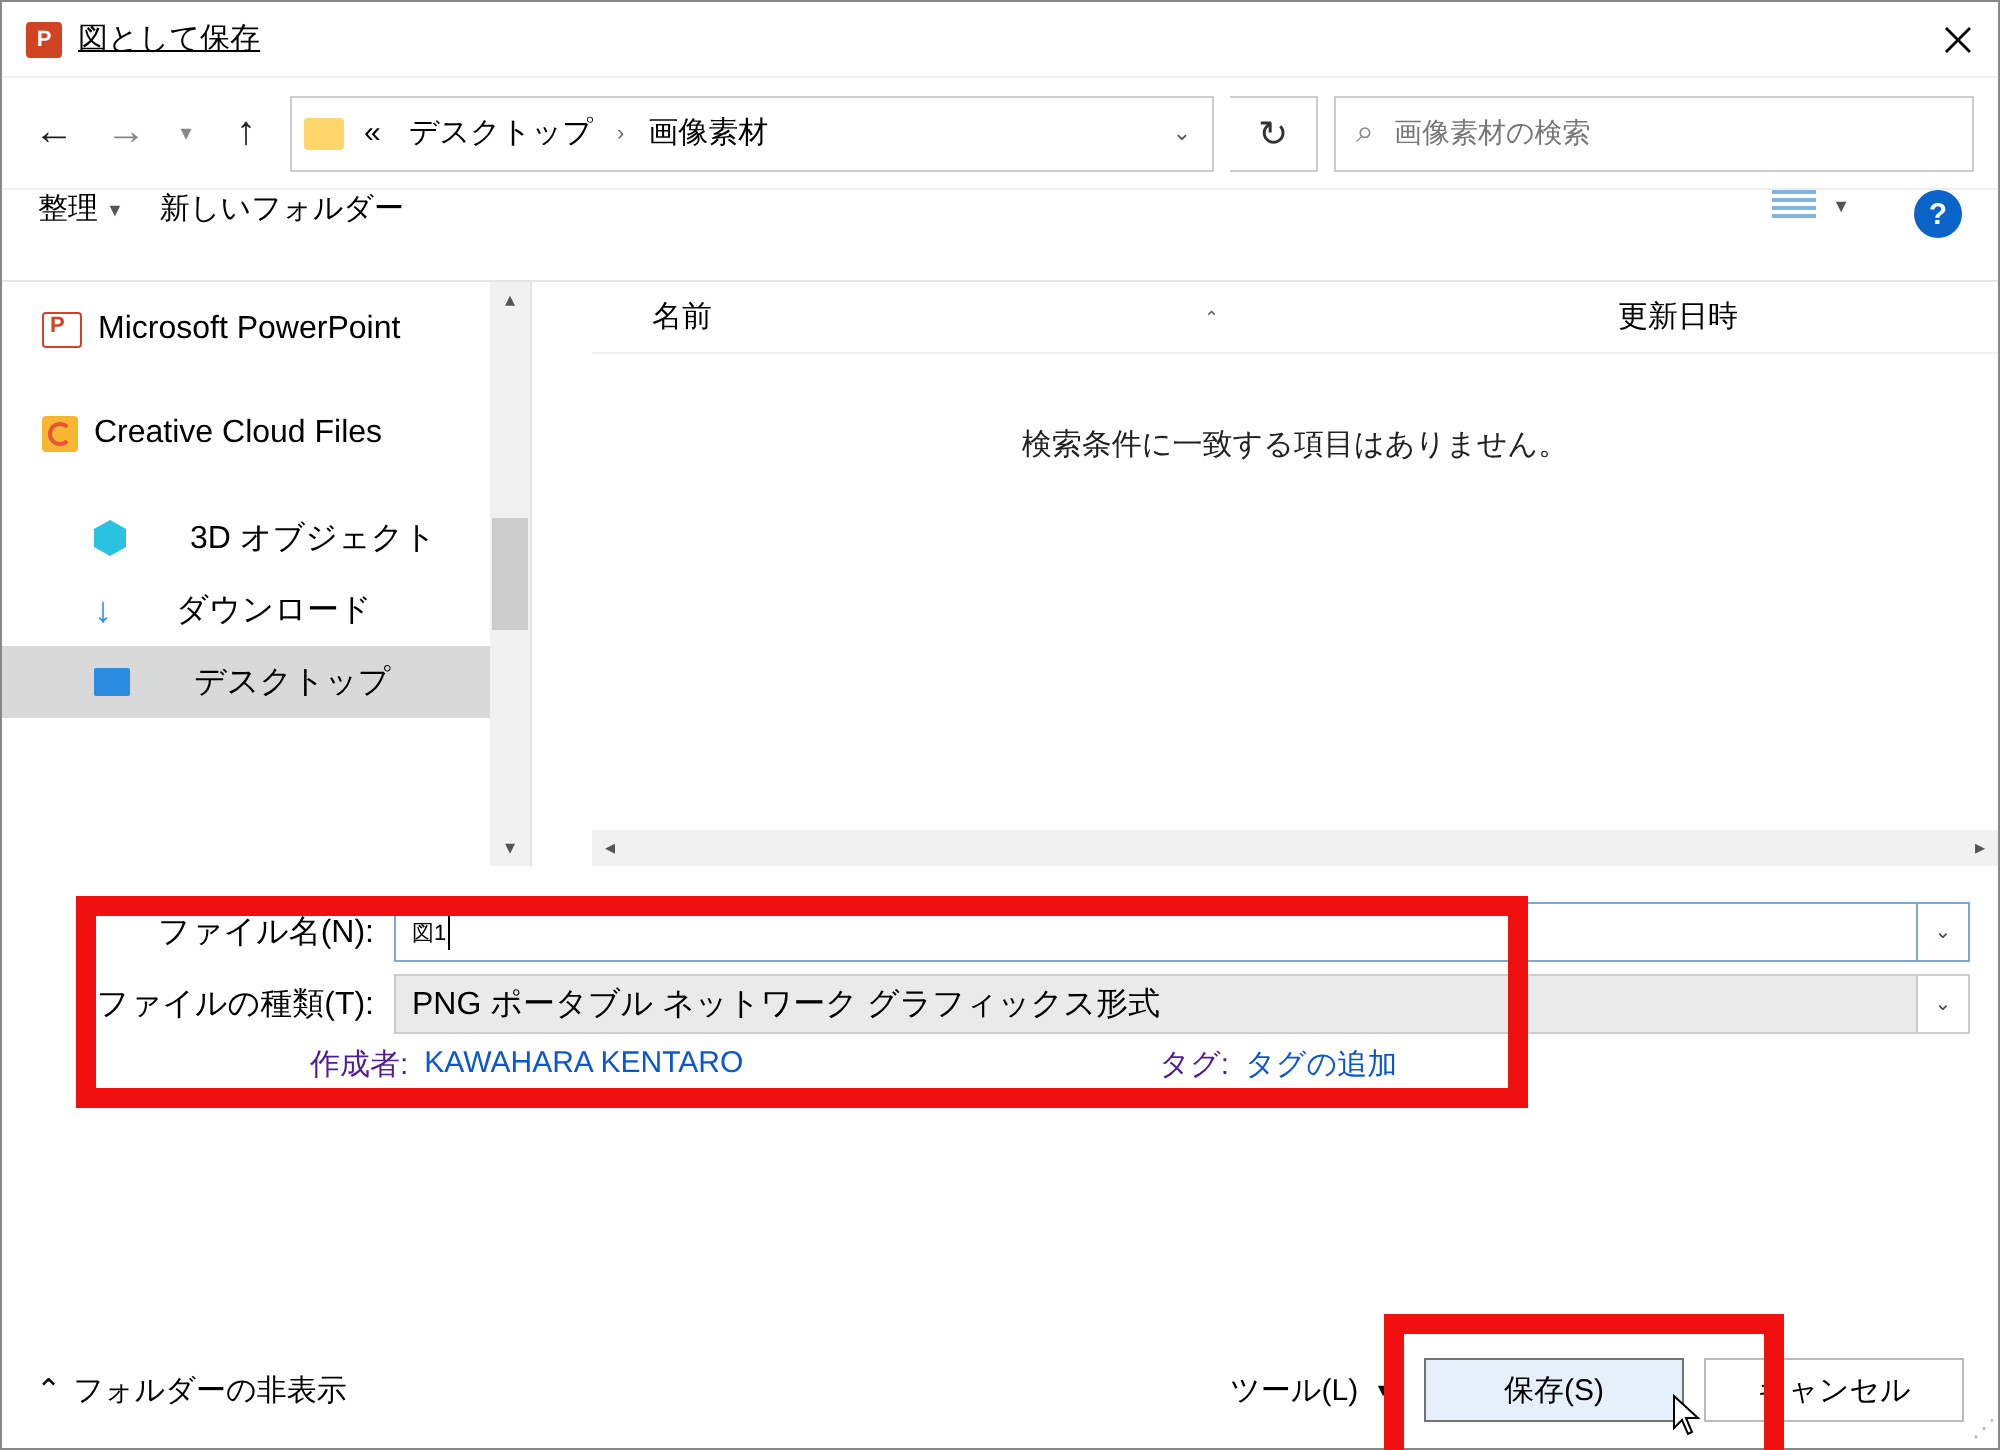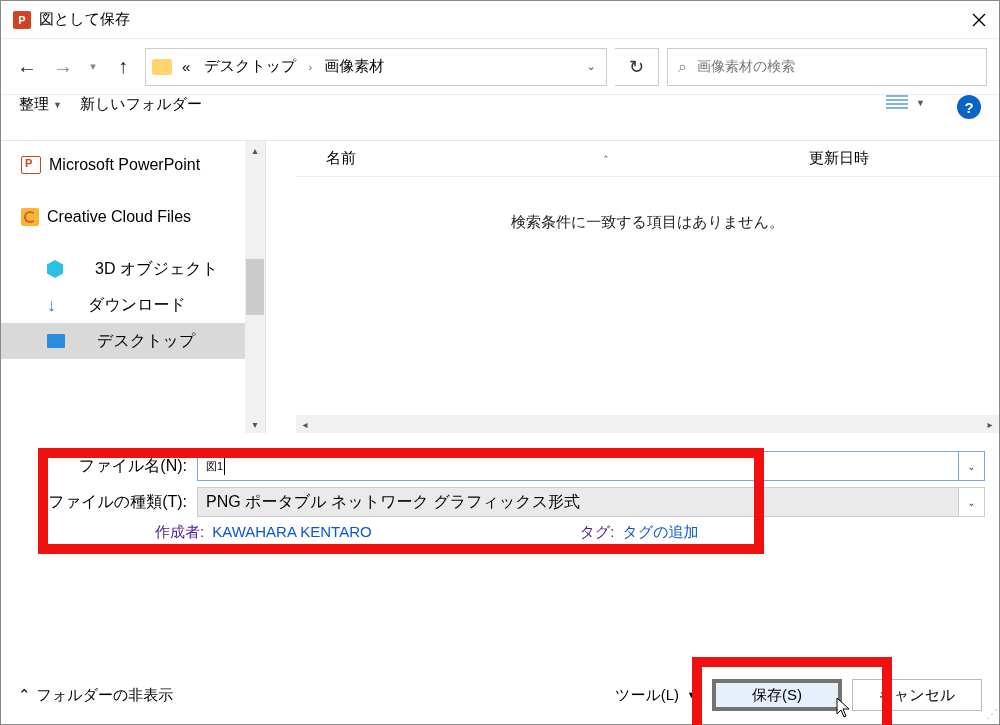--- a/index.html
+++ b/index.html
@@ -24,21 +24,21 @@
   }
   .titlebar .app-icon {
     width: 18px; height: 18px;
     background: #d04423;
     border-radius: 2px;
     margin-right: 8px;
     position: relative;
     display:flex; align-items:center; justify-content:center;
     color:#fff; font-size:11px; font-weight:bold;
   }
-  .titlebar .title { font-size: 15px; }
+  .titlebar .title { font-size: 15px; text-decoration: underline; }
   .titlebar .spacer { flex: 1; }
   .titlebar .close {
     width: 24px; height: 24px;
     display:flex; align-items:center; justify-content:center;
     font-size: 20px;
   }
 
   
   .navrow {
     height: 56px;
@@ -284,21 +284,21 @@
   .btn {
     height: 32px;
     padding: 0 20px;
     border: 1px solid #bbb;
     background:#fff;
     display:flex; align-items:center; justify-content:center;
     font-size: 15px;
     min-width: 130px;
   }
   .btn.primary {
-    border: 4px solid #737373;
+    border: 1px solid #737373;
     background:#e6f0fb;
   }
   .cursor-arrow {
     position:absolute;
     left: 124px; top: 18px;
     width: 16px; height: 22px;
     z-index:60;
   }
   .grip {
     position:absolute; right:4px; bottom:4px;

